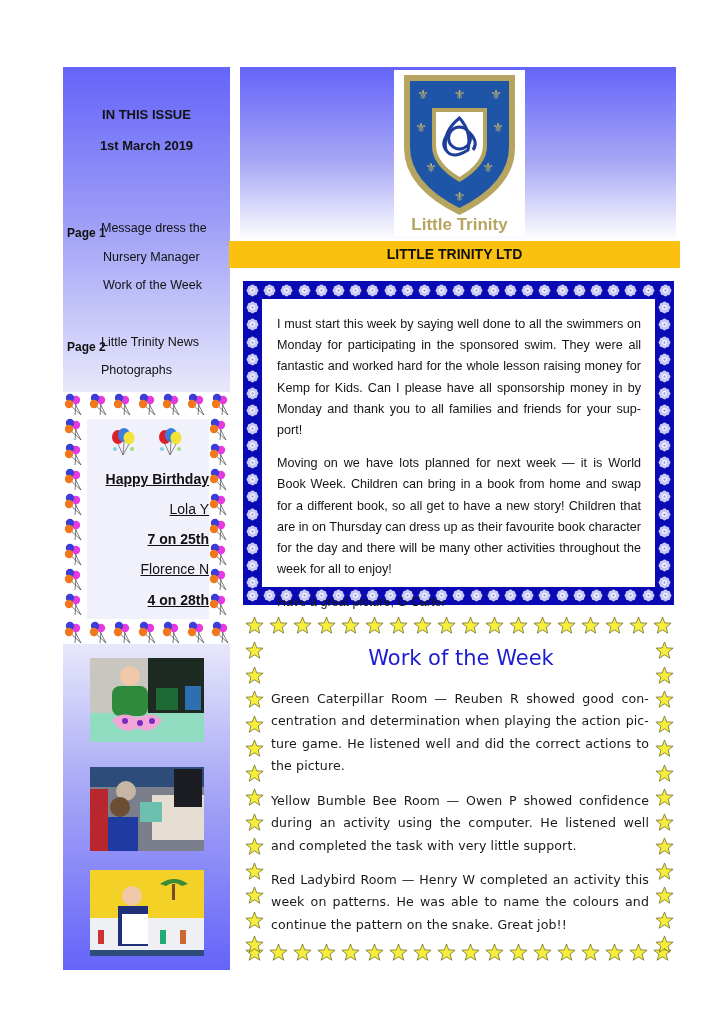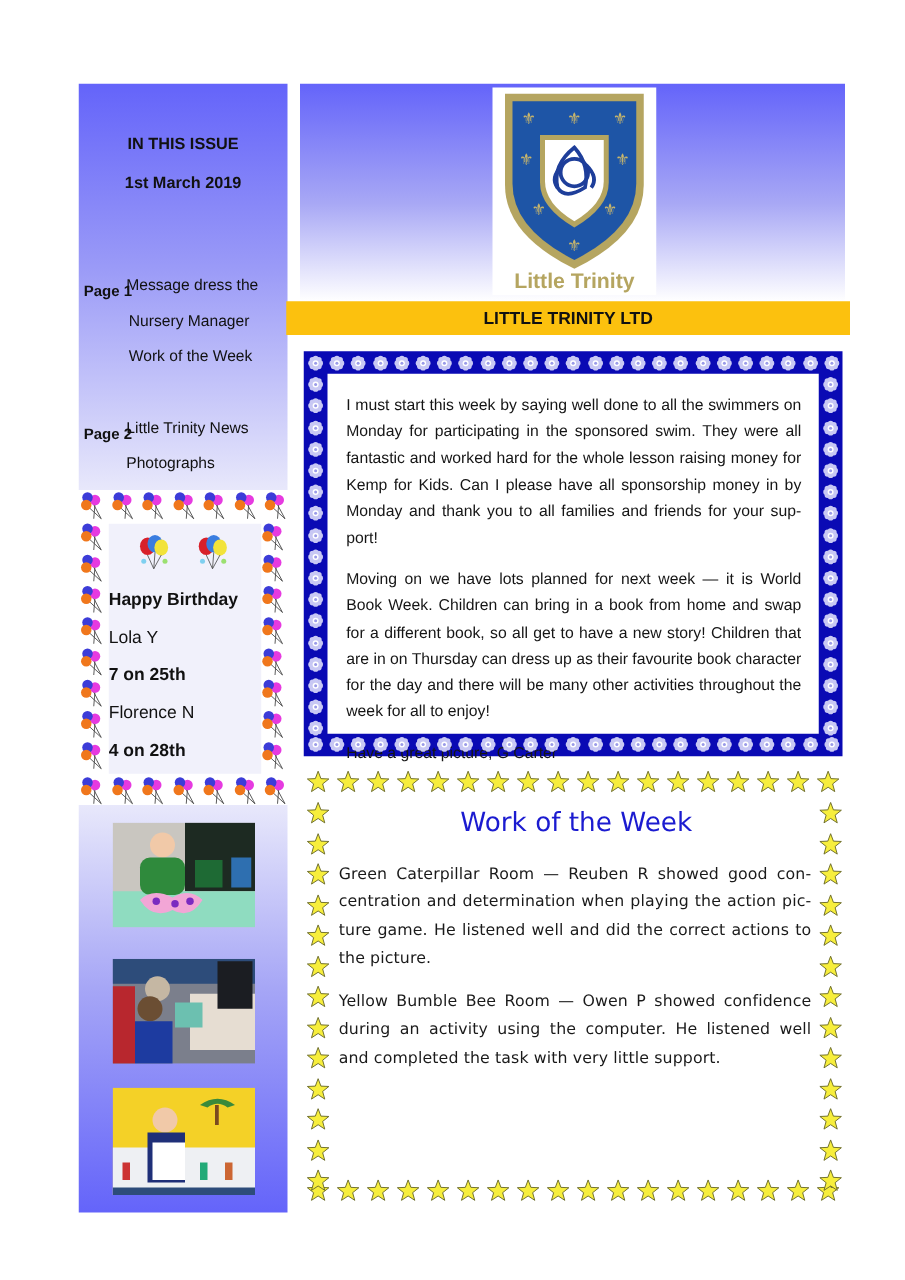--- a/index.html
+++ b/index.html
@@ -9,21 +9,21 @@
 
   
   #sidebar-top { left: 63px; top: 67px; width: 167px; height: 325px;
     background: linear-gradient(to bottom, #6464fa 0%, #9a9af7 45%, #e8e8fb 100%); }
   #sidebar-top .t { position: absolute; width: 100%; text-align: center; font-weight: bold; font-size: 13px; }
   #sidebar-top .pg { position: absolute; left: 4px; font-weight: bold; font-size: 12px; margin-top: 33px; }
   #sidebar-top .it { position: absolute; left: 38px; font-size: 12.5px; }
 
   #bday { left: 63px; top: 392px; width: 167px; height: 252px; background: #fff; }
   #bday-inner { position: absolute; left: 24px; top: 27px; width: 122px; height: 200px; background: #f1f1fb; }
-  #bday-inner .bt { position: absolute; width: 100%; text-align: left; font-size: 14px; }
+  #bday-inner .bt { position: absolute; width: 100%; text-align: right; font-size: 14px; text-decoration: underline; }
   .balloon { position: absolute; width: 22px; height: 24px; }
 
   #photos { left: 63px; top: 644px; width: 167px; height: 326px;
     background: linear-gradient(to bottom, #e8e8fb 0%, #a6a6f6 45%, #6464fa 100%); }
   .photo { position: absolute; left: 27px; width: 114px; height: 84px; overflow: hidden; }
 
   
   #header { left: 240px; top: 67px; width: 436px; height: 174px;
     background: linear-gradient(to bottom, #6464fa 0%, #a8a8f5 55%, #ffffff 100%); }
   #logo { left: 394px; top: 70px; width: 131px; height: 166px; background: #fff; }
@@ -1357,20 +1357,21 @@
       <circle cx="9.05" cy="3.95" r="2.3" fill="#c8c8f4"></circle>
       <circle cx="6.5" cy="6.5" r="2.4" fill="#ffffff"></circle>
       <circle cx="6.5" cy="6.5" r="1.2" fill="#9a9ae8"></circle>
     </svg>
   </div>
 
 <div id="stars" class="abs">
   <div id="wotw-title">Work of the Week</div>
   <p class="wotw" style="top:72px">Green Caterpillar Room — Reuben R showed good con-centration and determination when playing the action pic-ture game. He listened well and did the correct actions to the picture.</p>
   <p class="wotw" style="top:174px">Yellow Bumble Bee Room — Owen P showed confidence during an activity using the computer. He listened well and completed the task with very little support.</p>
+  <p class="wotw" style="top:253px">Red Ladybird Room — Henry W completed an activity this week on patterns. He was able to name the colours and continue the pattern on the snake. Great job!!</p>
 <svg viewBox="0 0 20 20" class="star" style="left: 0px; top: 0px;">
       <polygon points="10.00,1.00 12.35,7.26 19.04,7.56 13.80,11.74 15.58,18.19 10.00,14.50 4.42,18.19 6.20,11.74 0.96,7.56 7.65,7.26" fill="#f7ee3c" stroke="#6b6b2a" stroke-width="0.8"></polygon>
     </svg>
     <svg viewBox="0 0 20 20" class="star" style="left: 0px; top: 327px;">
       <polygon points="10.00,1.00 12.35,7.26 19.04,7.56 13.80,11.74 15.58,18.19 10.00,14.50 4.42,18.19 6.20,11.74 0.96,7.56 7.65,7.26" fill="#f7ee3c" stroke="#6b6b2a" stroke-width="0.8"></polygon>
     </svg>
     <svg viewBox="0 0 20 20" class="star" style="left: 24px; top: 0px;">
       <polygon points="10.00,1.00 12.35,7.26 19.04,7.56 13.80,11.74 15.58,18.19 10.00,14.50 4.42,18.19 6.20,11.74 0.96,7.56 7.65,7.26" fill="#f7ee3c" stroke="#6b6b2a" stroke-width="0.8"></polygon>
     </svg>
     <svg viewBox="0 0 20 20" class="star" style="left: 24px; top: 327px;">

